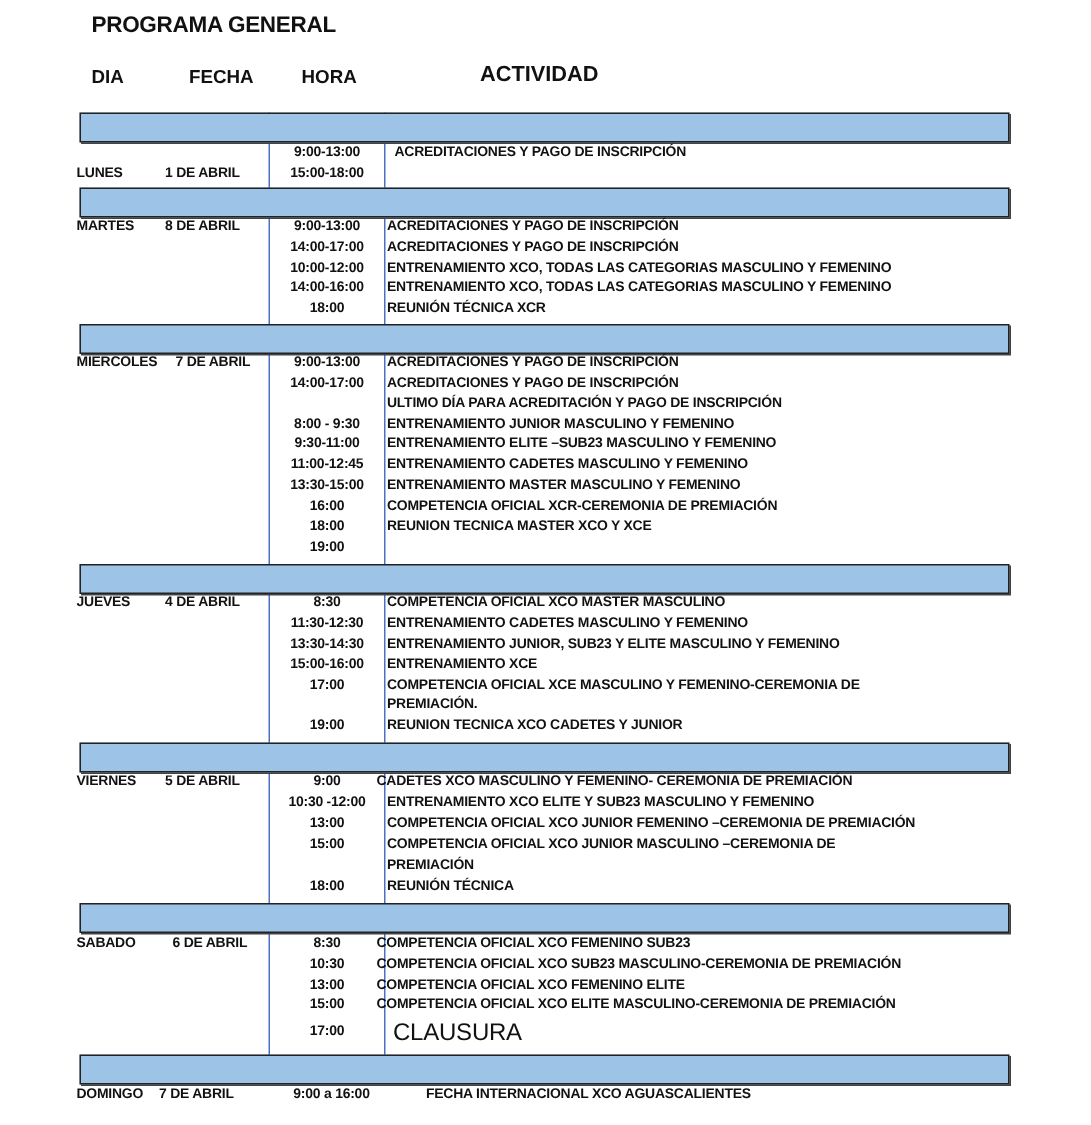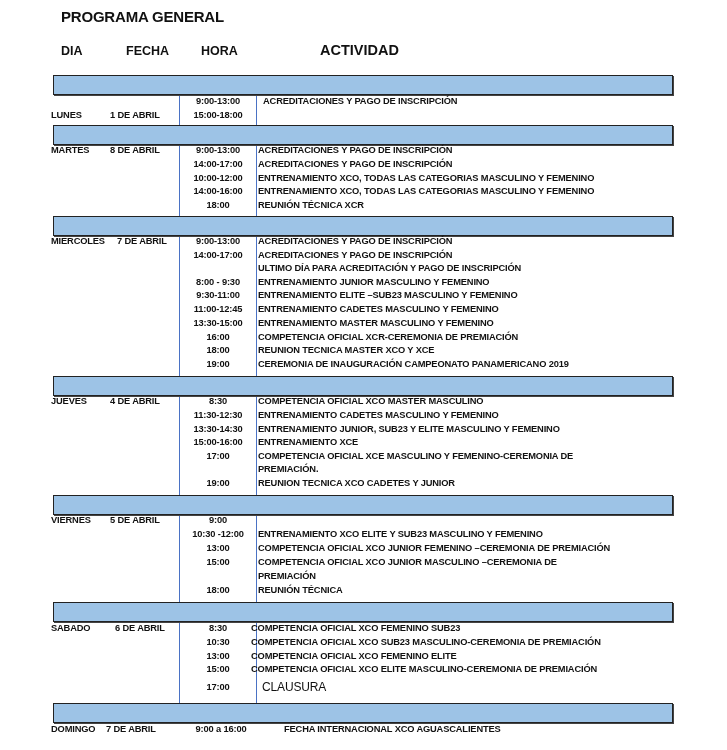--- a/index.html
+++ b/index.html
@@ -10,21 +10,21 @@
     .hdr.act { font-size: 14.5px; top: 42px; }
     .band { position: absolute; left: 53px; width: 620px; height: 20px; background: #9dc3e6;
             border: 1.5px solid #222; box-sizing: border-box; box-shadow: 1px 1px 0 #444; }
     .vline { position: absolute; width: 1.3px; background: #4a72c4; }
     .row { position: absolute; left: 0; width: 727px; height: 14px; font-size: 9.3px; font-weight: bold; white-space: nowrap; letter-spacing: -0.15px; }
     .row span { position: absolute; top: 0; }
     .day { left: 51px; }
     .date { left: 110px; }
     .hour { width: 74px; text-align: center; left: 181px; }
     .act-text { left: 258px; }
-    .big { font-size: 12px; font-weight: normal; top: -2px !important; }
+    .big { font-size: 16px; font-weight: normal; top: -2px !important; }
   </style>
 </head>
 <body>
 
 <div class="title">PROGRAMA GENERAL</div>
 <div class="hdr" style="left:61px">DIA</div>
 <div class="hdr" style="left:126px">FECHA</div>
 <div class="hdr" style="left:201px">HORA</div>
 <div class="hdr act" style="left:320px">ACTIVIDAD</div>
 
@@ -99,21 +99,20 @@
     <div class="row" style="top: 332px;">
       <span class="hour">16:00</span>
       <span class="act-text">COMPETENCIA OFICIAL XCR-CEREMONIA DE PREMIACIÓN</span>
     </div>
     <div class="row" style="top: 345px;">
       <span class="hour">18:00</span>
       <span class="act-text">REUNION TECNICA MASTER XCO Y XCE</span>
     </div>
     <div class="row" style="top: 359px;">
       <span class="hour">19:00</span>
-      <span class="act-text">CEREMONIA DE INAUGURACIÓN CAMPEONATO PANAMERICANO 2019</span>
     </div>
     <div class="band" style="top: 376px;"></div>
     <div class="row" style="top: 396px;">
       <span class="day">JUEVES</span>
       <span class="date" style="left: 110px;">4 DE ABRIL</span>
       <span class="hour">8:30</span>
       <span class="act-text">COMPETENCIA OFICIAL XCO MASTER MASCULINO</span>
     </div>
     <div class="row" style="top: 410px;">
       <span class="hour">11:30-12:30</span>
@@ -137,20 +136,21 @@
     </div>
     <div class="row" style="top: 478px;">
       <span class="hour">19:00</span>
       <span class="act-text">REUNION TECNICA XCO CADETES Y JUNIOR</span>
     </div>
     <div class="band" style="top: 495px;"></div>
     <div class="row" style="top: 515px;">
       <span class="day">VIERNES</span>
       <span class="date" style="left: 110px;">5 DE ABRIL</span>
       <span class="hour">9:00</span>
+      <span class="act-text" style="left: 251px;">CADETES  XCO  MASCULINO Y FEMENINO- CEREMONIA DE PREMIACIÓN</span>
     </div>
     <div class="row" style="top: 529px;">
       <span class="hour">10:30 -12:00</span>
       <span class="act-text"> ENTRENAMIENTO XCO ELITE Y SUB23  MASCULINO Y FEMENINO</span>
     </div>
     <div class="row" style="top: 543px;">
       <span class="hour">13:00</span>
       <span class="act-text">COMPETENCIA OFICIAL XCO JUNIOR FEMENINO –CEREMONIA  DE PREMIACIÓN</span>
     </div>
     <div class="row" style="top: 557px;">

